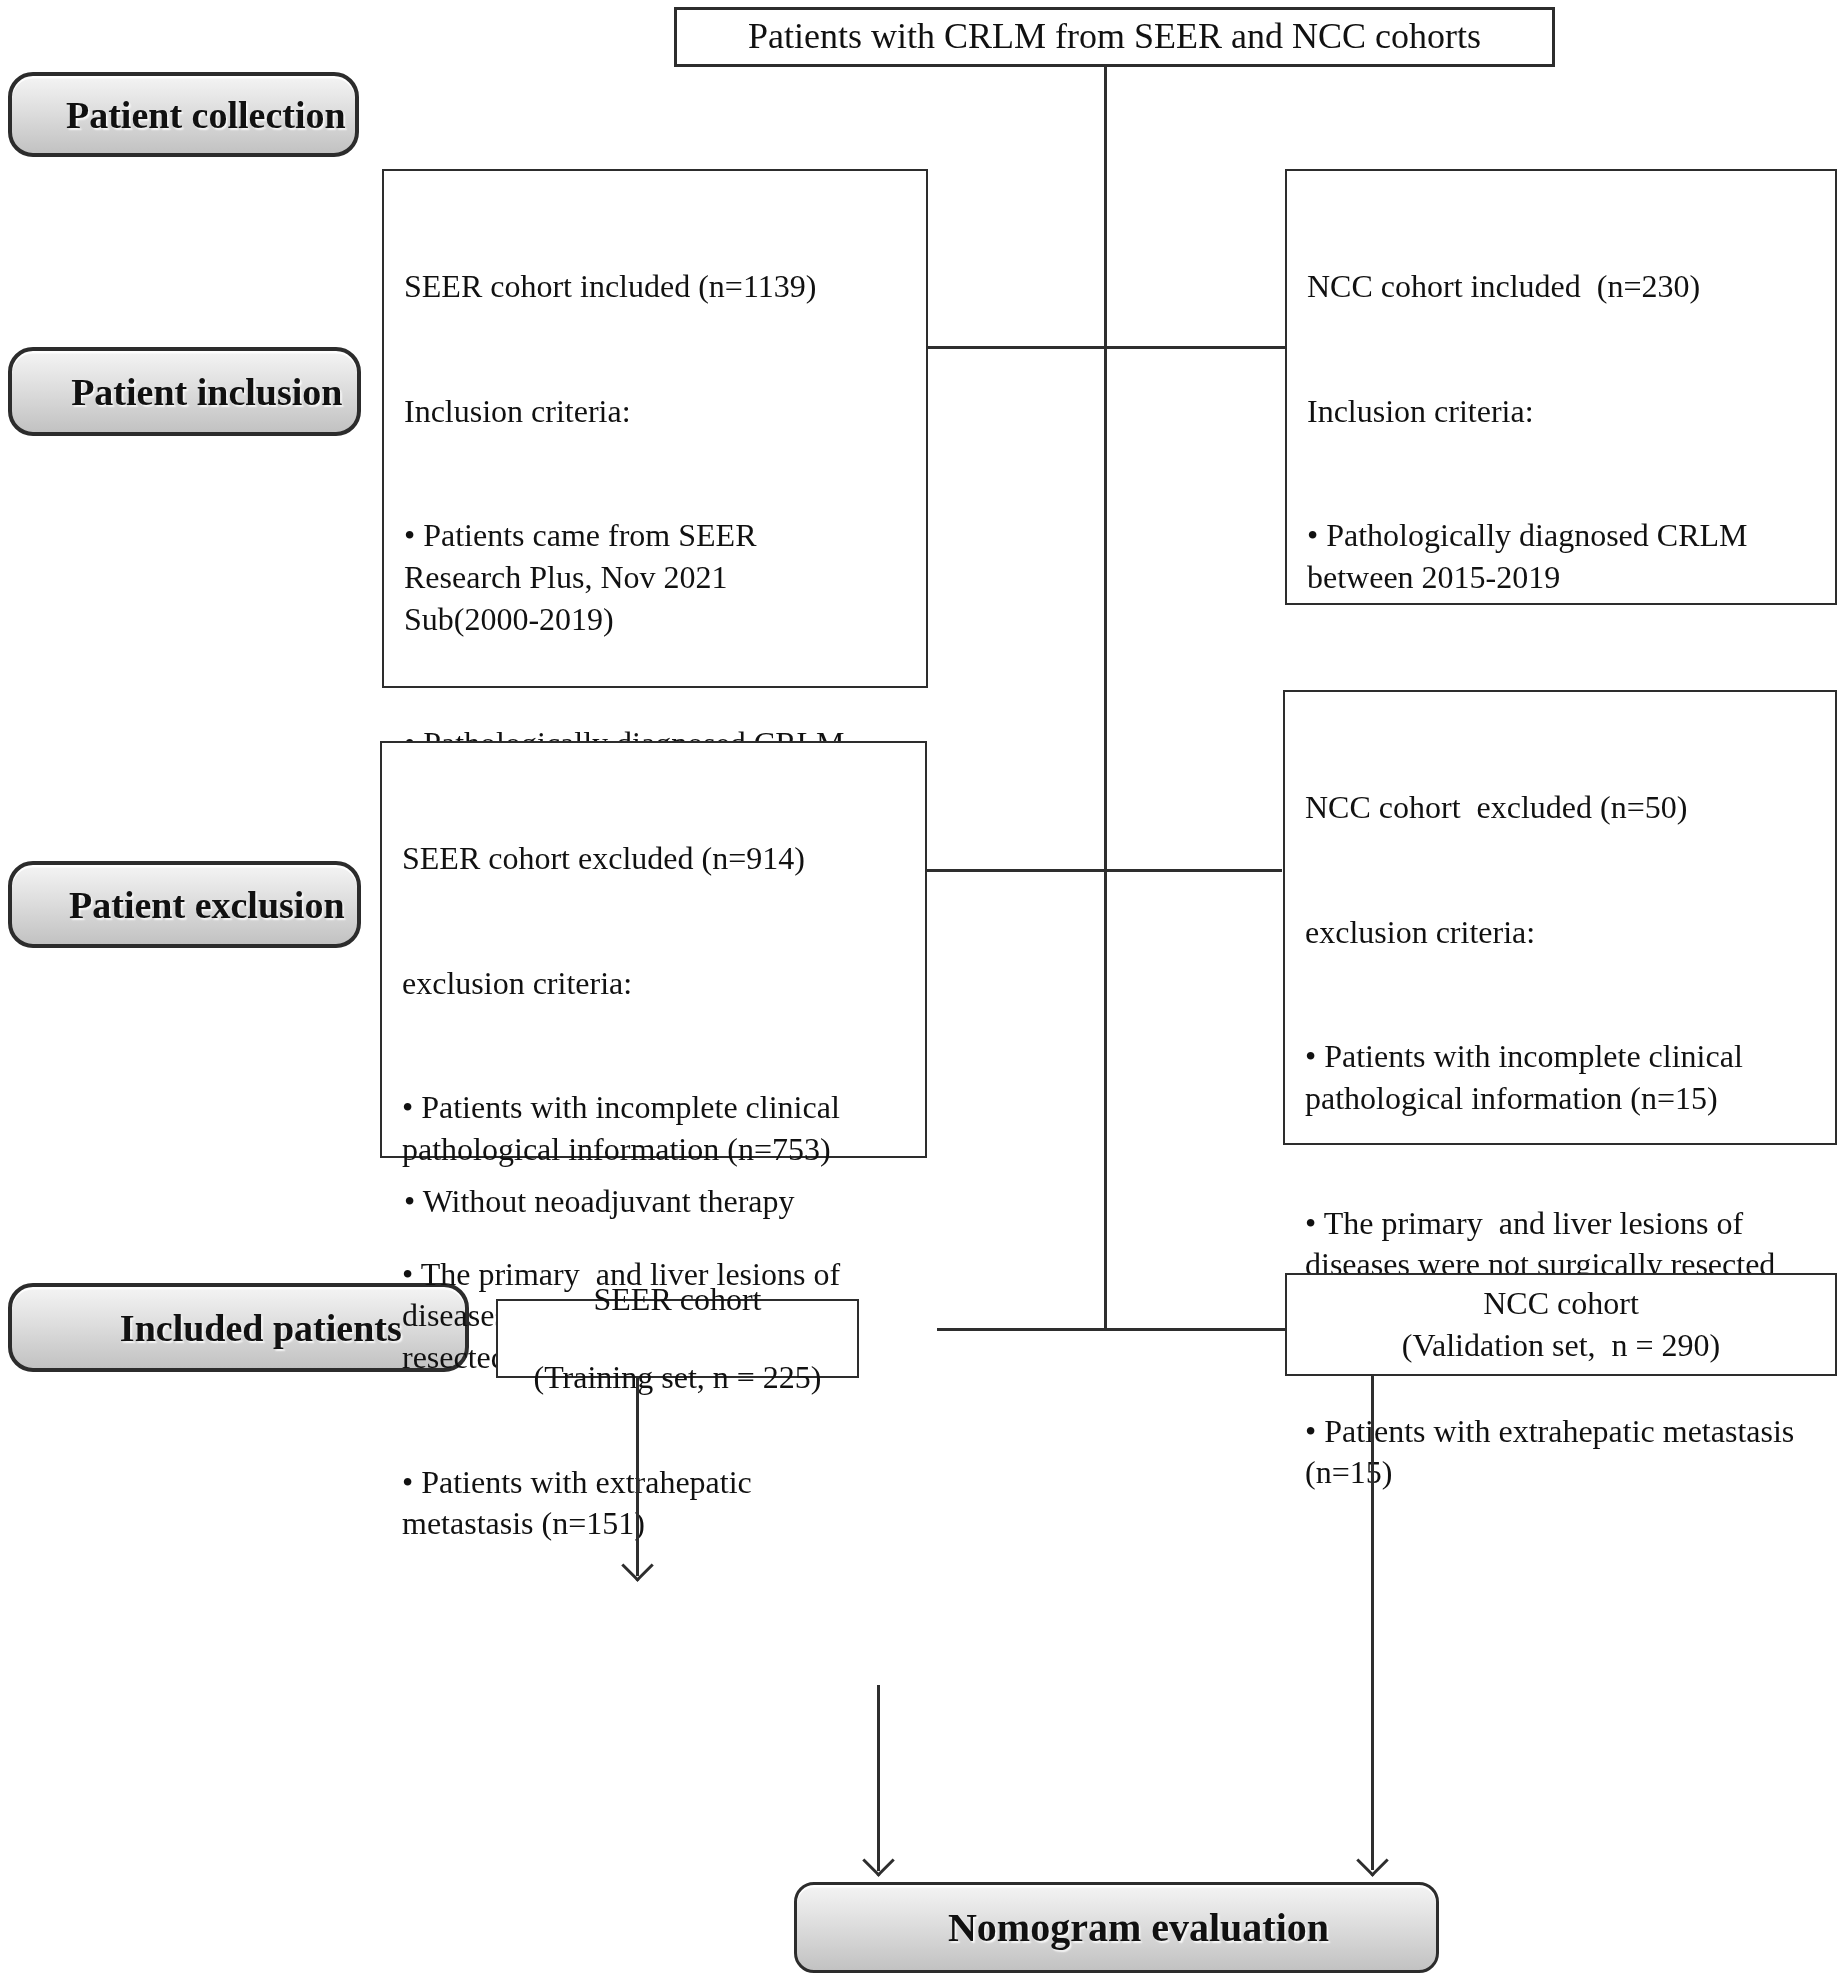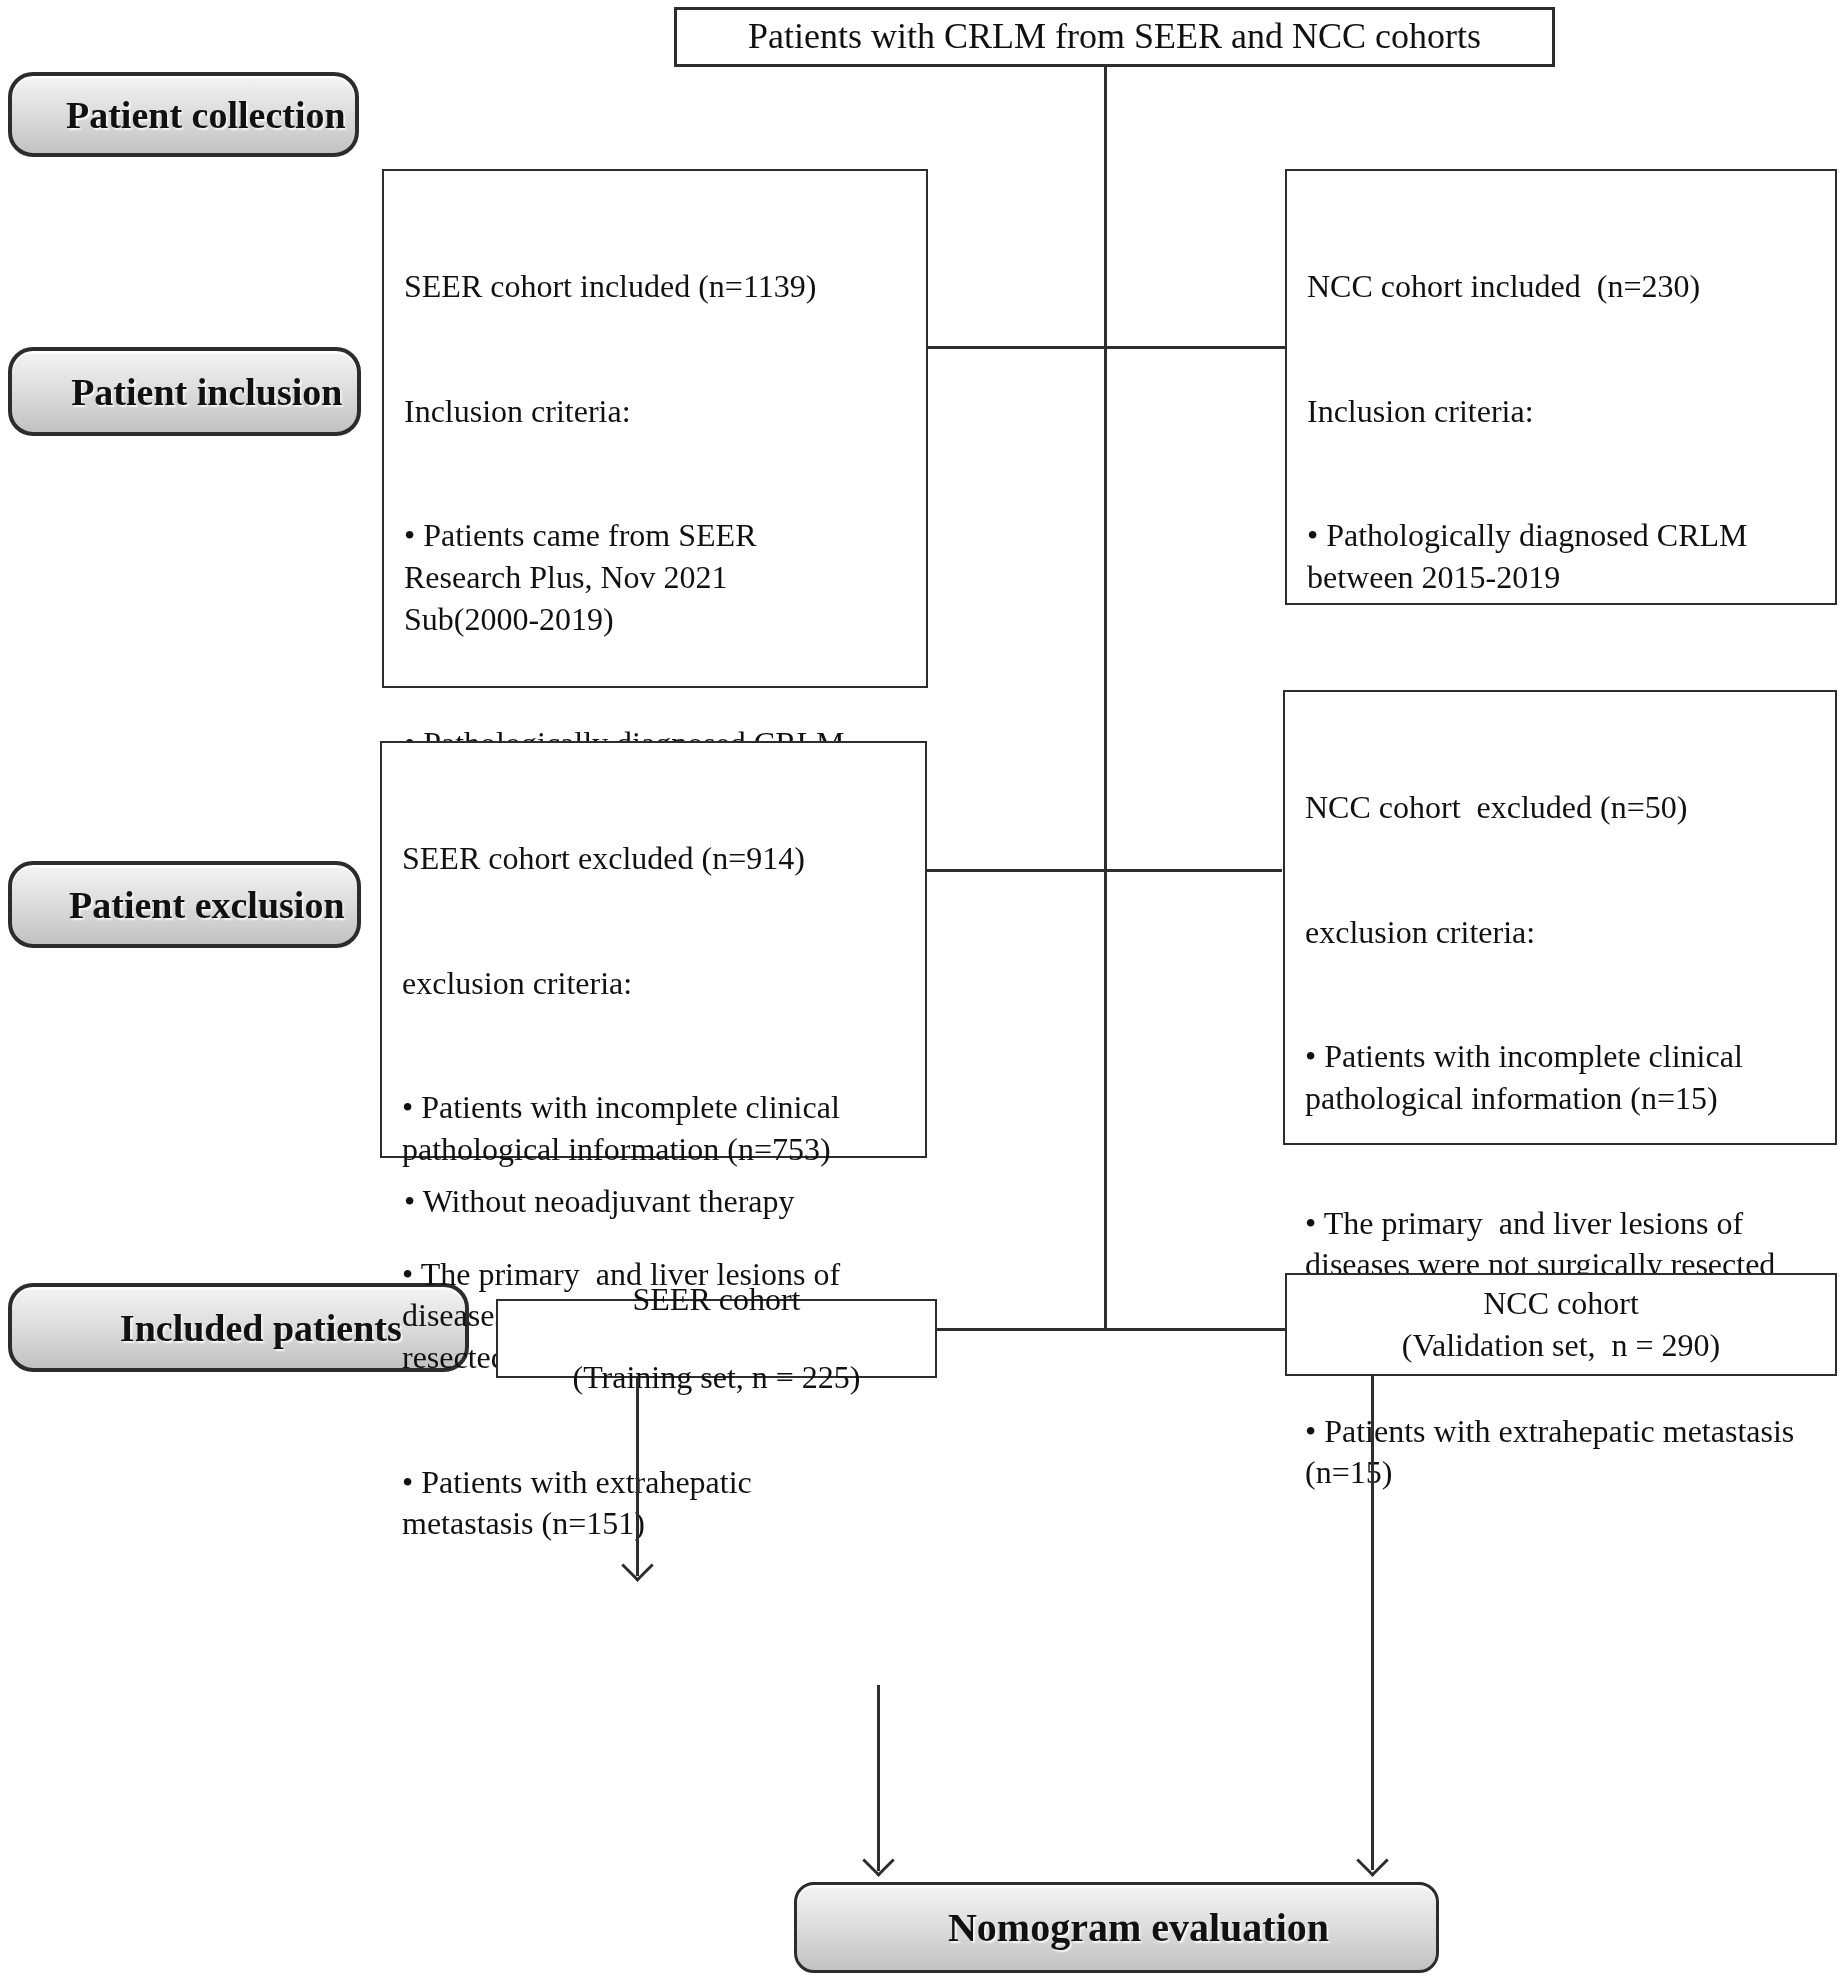--- a/index.html
+++ b/index.html
@@ -110,21 +110,21 @@
   </div>
 
   <div class="box pad" style="left:1283px;top:690px;width:554px;height:455px;padding-right:36px;">
     <div>NCC cohort  excluded (n=50)</div>
     <div>exclusion criteria:</div>
     <div>• Patients with incomplete clinical pathological information (n=15)</div>
     <div>• The primary  and liver lesions of diseases were not surgically resected completely (n=20)</div>
     <div>• Patients with extrahepatic metastasis (n=15)</div>
   </div>
 
-  <div class="box centerbox" style="left:496px;top:1299px;width:441px;height:79px;gap:36px;">
+  <div class="box centerbox" style="left:496px;top:1299px;width:363px;height:79px;gap:36px;">
     <span class="title-line">SEER cohort</span>
     <span class="title-line">(Training set, n = 225)</span>
   </div>
 
   <div class="box centerbox" style="left:1285px;top:1273px;width:552px;height:103px;">
     <span class="title-line">NCC cohort</span>
     <span class="title-line">(Validation set,  n = 290)</span>
   </div>
 
   <div class="line" style="left:636px;top:1378px;width:2.5px;height:198px;"></div>

